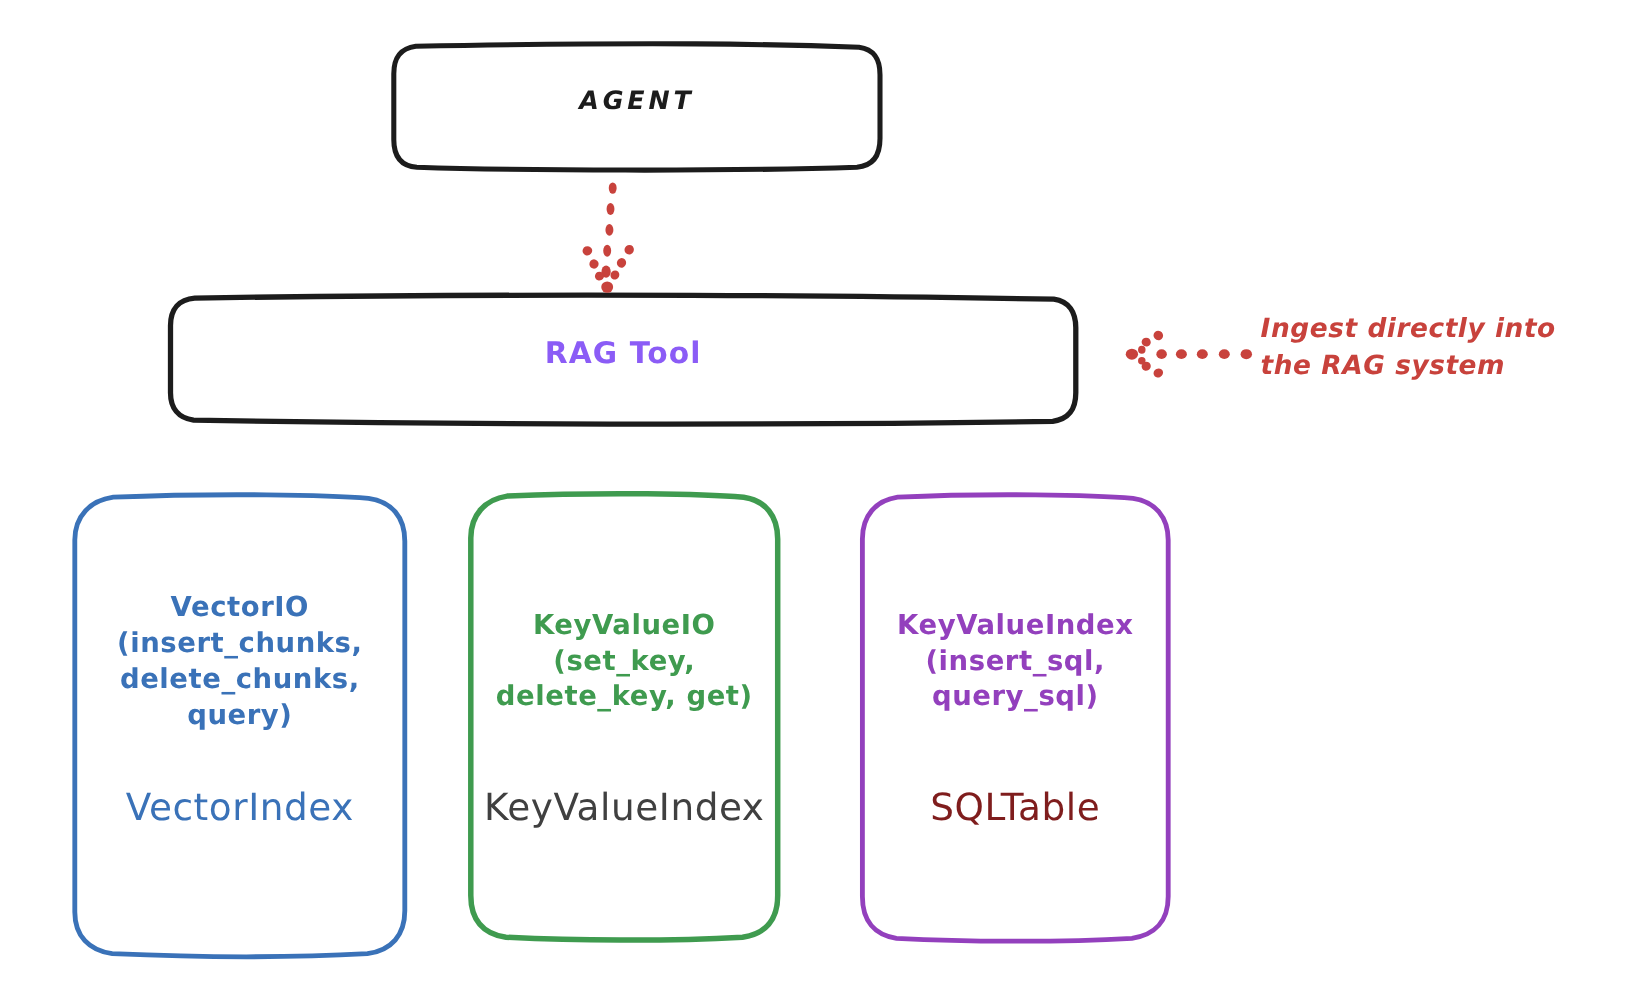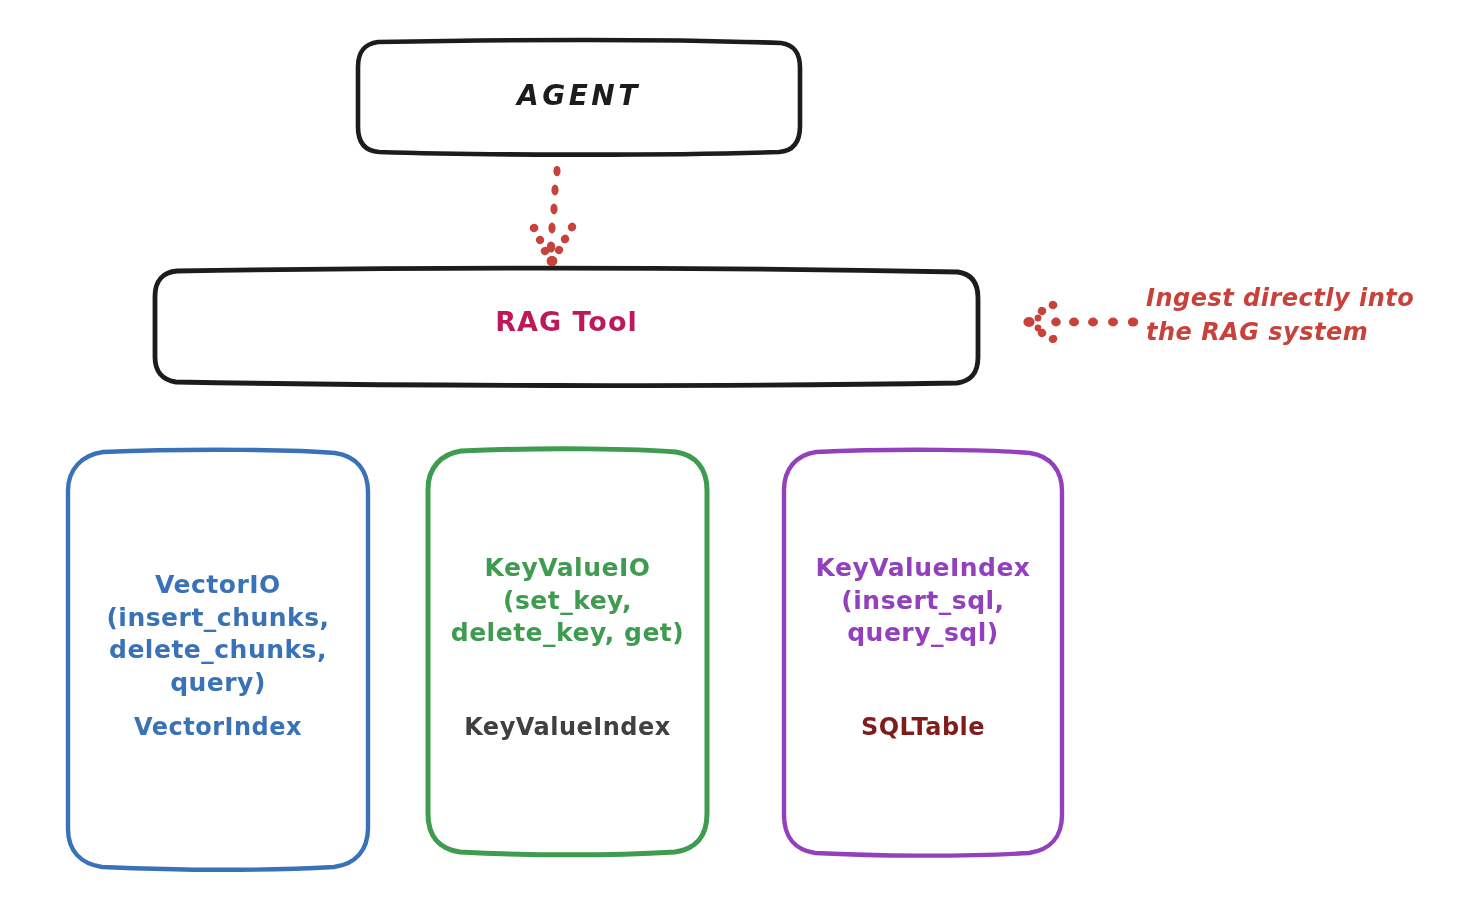--- a/index.html
+++ b/index.html
@@ -33,36 +33,36 @@
     white-space: pre-line;
     font-family: "DejaVu Sans", sans-serif;
     letter-spacing: 0.5px;
   }
 
   
   #agent-label {
     left: 358px;
     top: 78px;
     width: 442px;
-    font-size: 28px;
+    font-size: 23px;
     font-style: italic;
     font-weight: 600;
     letter-spacing: 3.5px;
     color: #1c1c1c;
   }
 
   
   #ragtool-label {
     left: 155px;
     top: 305px;
     width: 823px;
     font-size: 27px;
     font-weight: 600;
     letter-spacing: 1px;
-    color: #be185d;
+    color: #8b5cf6;
   }
 
   
   #ingest-note {
     left: 1146px;
     top: 281px;
     width: 330px;
     font-size: 24px;
     font-weight: 600;
     line-height: 1.42;
@@ -70,27 +70,27 @@
     font-style: italic;
   }
 
   
   .col-api {
     font-size: 25px;
     font-weight: 600;
     line-height: 1.3;
   }
   .col-index {
-    font-size: 24px;
-    font-weight: 700;
+    font-size: 34px;
+    font-weight: 400;
     line-height: 1.3;
     text-align: center;
   }
 
-  #vector-api   { left: 68px;  top: 536px; width: 300px; margin-top: 33px; }
+  #vector-api   { left: 68px;  top: 536px; width: 300px; }
   #vector-index { left: 68px;  top: 712px; width: 300px; }
   #kv-api       { left: 428px; top: 552px; width: 279px; }
   #kv-index     { left: 428px; top: 712px; width: 279px; }
   #rel-api      { left: 784px; top: 552px; width: 278px; }
   #rel-index    { left: 784px; top: 712px; width: 278px; }
 </style>
 </head>
 <body>
 
 <div id="canvas">

